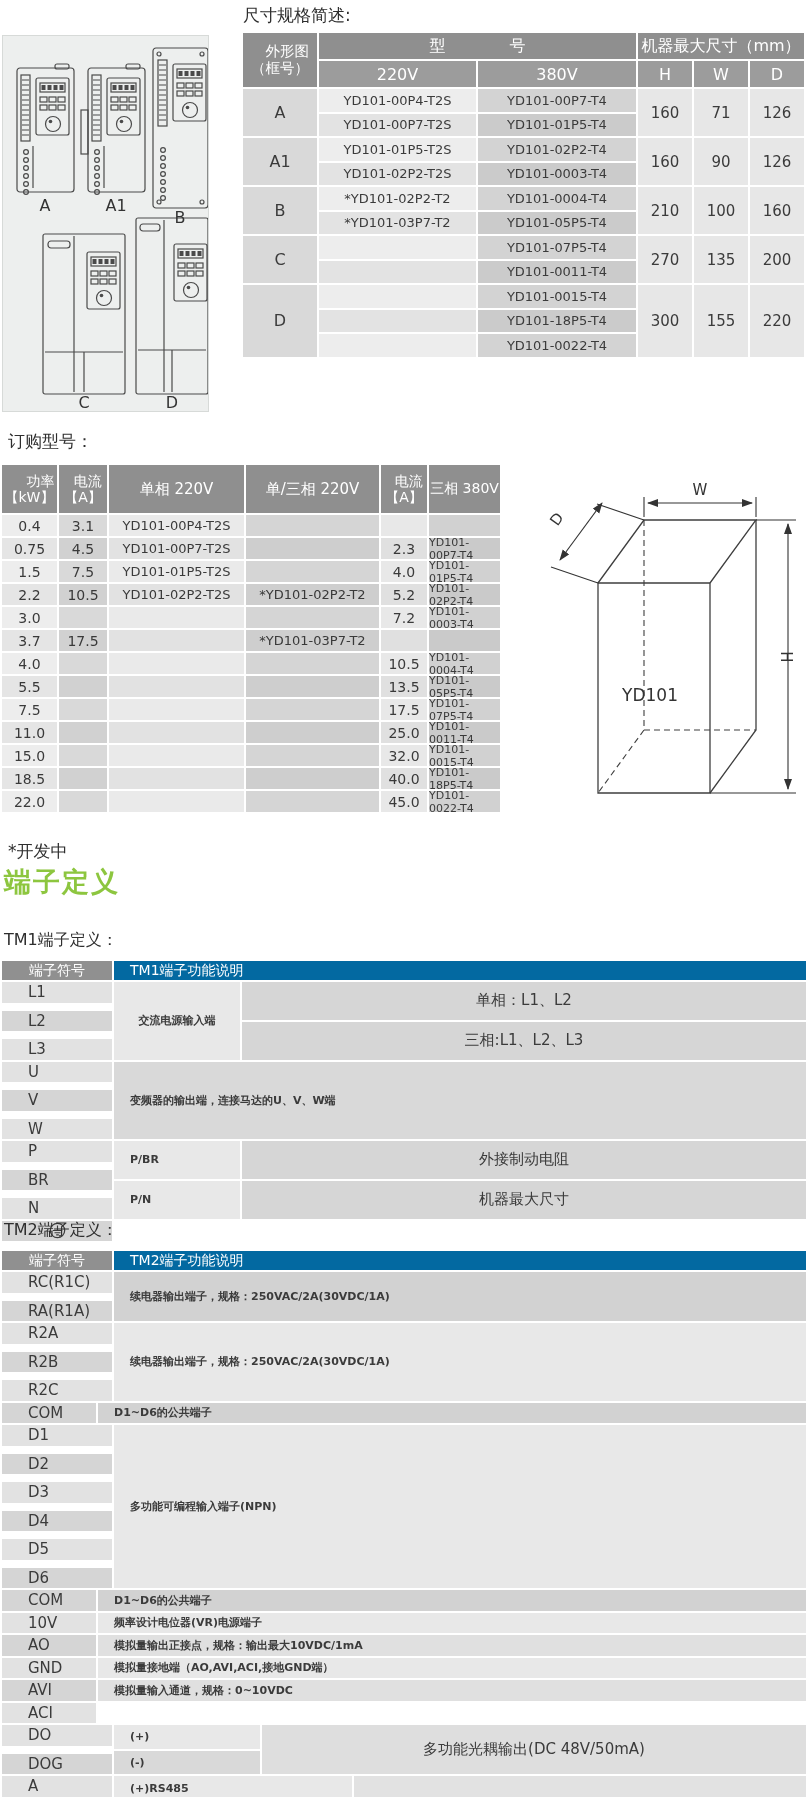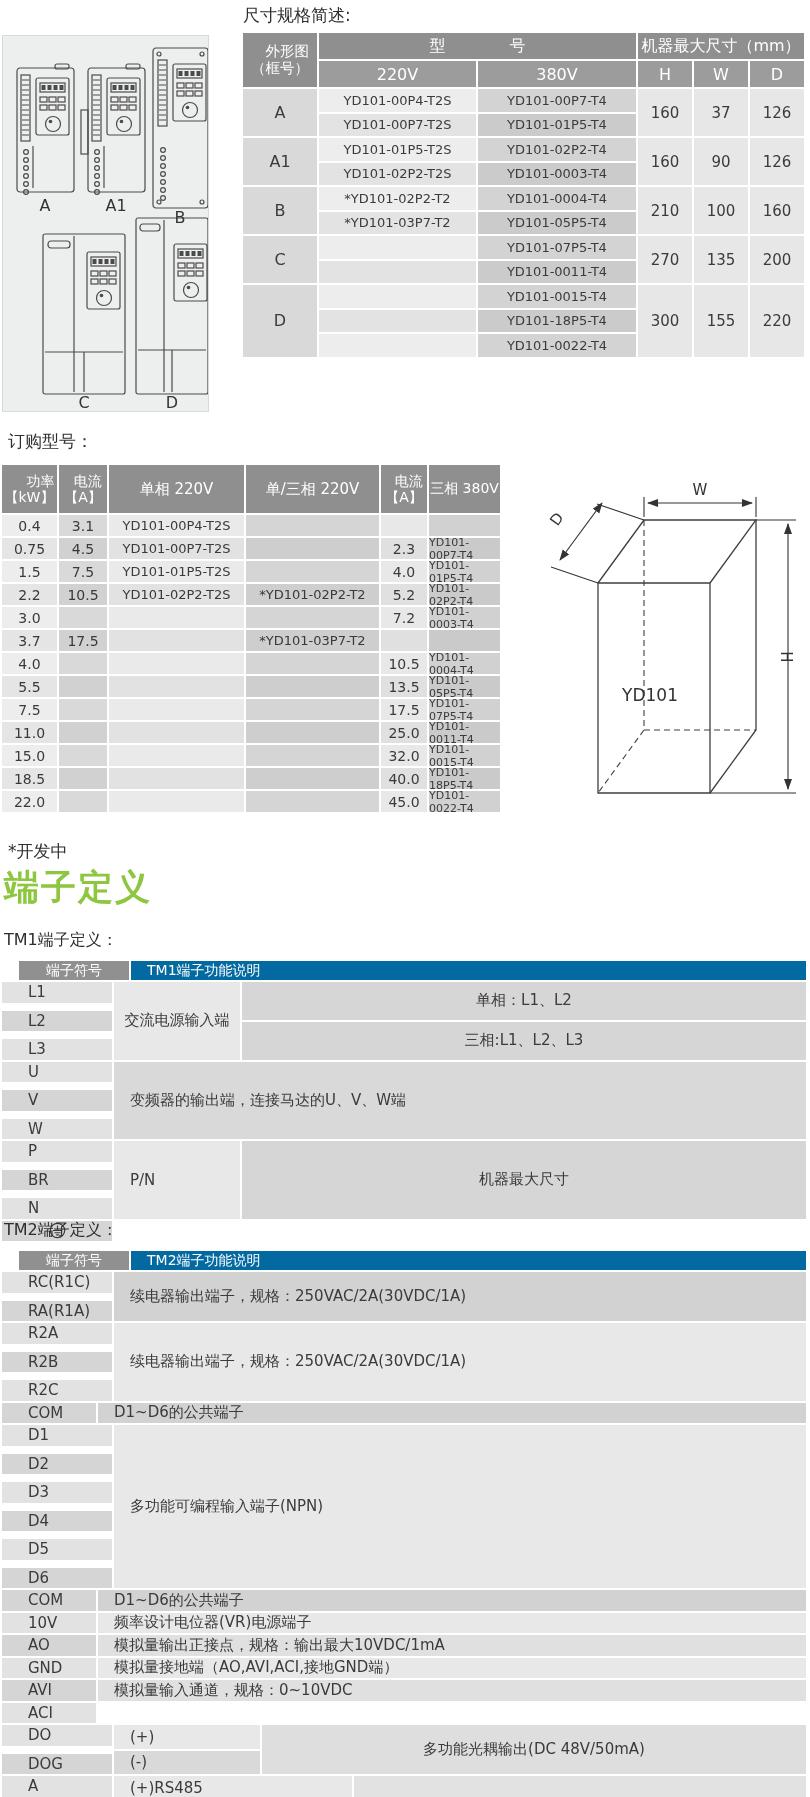--- a/index.html
+++ b/index.html
@@ -48,34 +48,34 @@
   
   .diag{left:498px;top:405px;width:312px;height:400px;}
   .dln{fill:none;stroke:#3f3f3f;stroke-width:1.3;}
   .ddash{fill:none;stroke:#3f3f3f;stroke-width:1.1;stroke-dasharray:6 4;}
   .dimln{fill:none;stroke:#333;stroke-width:1.1;}
   .dtext{fill:#333;font-size:15px;text-anchor:middle;font-family:"DejaVu Sans",sans-serif;}
   .ptext{fill:#333;font-size:17px;text-anchor:middle;font-family:"DejaVu Sans",sans-serif;}
 
   
   .dev-note{left:8px;top:840px;font-size:17px;color:#2e2e2e;}
-  .green-h{left:4px;top:864px;font-size:35px;font-weight:bold;letter-spacing:2px;}
+  .green-h{left:4px;top:864px;font-size:27px;font-weight:bold;letter-spacing:2px;}
 
   
   .tm-table{width:804px;display:flex;flex-direction:column;gap:2px;background:#fff;}
-  .tm-hdr{display:flex;gap:2px;height:19px;margin-left:17px;}
+  .tm-hdr{display:flex;gap:2px;height:19px;}
   .tmh-sym{width:110px;background:#909090;color:#fff;display:flex;align-items:center;justify-content:center;font-size:14px;}
   .tmh-desc{flex:1;background:#0369a1;color:#fff;font-size:14px;display:flex;align-items:center;padding-left:16px;box-sizing:border-box;}
   .tmg{display:flex;gap:2px;}
   .tm-single{display:flex;gap:2px;height:20.5px;}
   .tmL{display:flex;flex-direction:column;gap:8px;width:110px;flex:none;}
   .tlc{height:20.5px;display:flex;align-items:center;padding-left:26px;font-size:15px;box-sizing:border-box;}
   .tm-single .tlc{flex:1;width:94px;flex:none;}
   .za{background:#e2e2e2;}.zb{background:#d5d5d5;}
-  .tmc{display:flex;align-items:center;font-size:15px;box-sizing:border-box;}
+  .tmc{display:flex;align-items:center;font-size:11px;box-sizing:border-box;font-weight:bold;}
   .cen{justify-content:center;}
   .tleft{justify-content:flex-start;padding-left:16px;}
   .w126{width:126px;flex:none;}
   .w146{width:146px;flex:none;}
   .w238{width:238px;flex:none;}
   .flex1{flex:1;}
   .bg-l{background:#e8e8e8;}
   .bg-l2{background:#e0e0e0;}
   .bg-m{background:#d9d9d9;}
   .bg-m2{background:#d2d2d2;}
@@ -201,21 +201,21 @@
   <div class="dc hd2" style="grid-area:2/4/3/5">H</div>
   <div class="dc hd2" style="grid-area:2/5/3/6">W</div>
   <div class="dc hd2" style="grid-area:2/6/3/7">D</div>
 
   <div class="dc fcell" style="grid-area:3/1/5/2">A</div>
   <div class="dc m2 r0" style="grid-area:3/2">YD101-00P4-T2S</div>
   <div class="dc m3 r0" style="grid-area:3/3">YD101-00P7-T4</div>
   <div class="dc m2 r1" style="grid-area:4/2">YD101-00P7-T2S</div>
   <div class="dc m3 r1" style="grid-area:4/3">YD101-01P5-T4</div>
   <div class="dc dimv" style="grid-area:3/4/5/5">160</div>
-  <div class="dc dimv" style="grid-area:3/5/5/6">37</div>
+  <div class="dc dimv" style="grid-area:3/5/5/6">71</div>
   <div class="dc dimv" style="grid-area:3/6/5/7">126</div>
 
   <div class="dc fcell" style="grid-area:5/1/7/2">A1</div>
   <div class="dc m2 r0" style="grid-area:5/2">YD101-01P5-T2S</div>
   <div class="dc m3 r0" style="grid-area:5/3">YD101-02P2-T4</div>
   <div class="dc m2 r1" style="grid-area:6/2">YD101-02P2-T2S</div>
   <div class="dc m3 r1" style="grid-area:6/3">YD101-0003-T4</div>
   <div class="dc dimv" style="grid-area:5/4/7/5">160</div>
   <div class="dc dimv" style="grid-area:5/5/7/6">90</div>
   <div class="dc dimv" style="grid-area:5/6/7/7">126</div>
@@ -398,20 +398,24 @@
     <div class="tmc tleft flex1 bg-m">变频器的输出端，连接马达的U、V、W端</div>
   </div>
   <div class="tmg">
     <div class="tmL">
       <div class="tlc za">P</div>
       <div class="tlc zb">BR</div>
       <div class="tlc za">N</div>
     </div>
     <div class="tmRcol">
       <div class="rrow">
+        <div class="tmc tleft w126 bg-l">P/BR</div>
+        <div class="trc">外接制动电阻</div>
+      </div>
+      <div class="rrow">
         <div class="tmc tleft w126 bg-l">P/N</div>
         <div class="trc">机器最大尺寸</div>
       </div>
     </div>
   </div>
   <div class="tmg">
     <div class="tmL">
       <div class="tlc zb gicon" style="padding-left:0">
         <svg width="17" height="17" viewBox="0 0 18 18">
           <circle cx="9" cy="9" r="7.6" fill="none" stroke="#3b3b3b" stroke-width="1.3"></circle>

